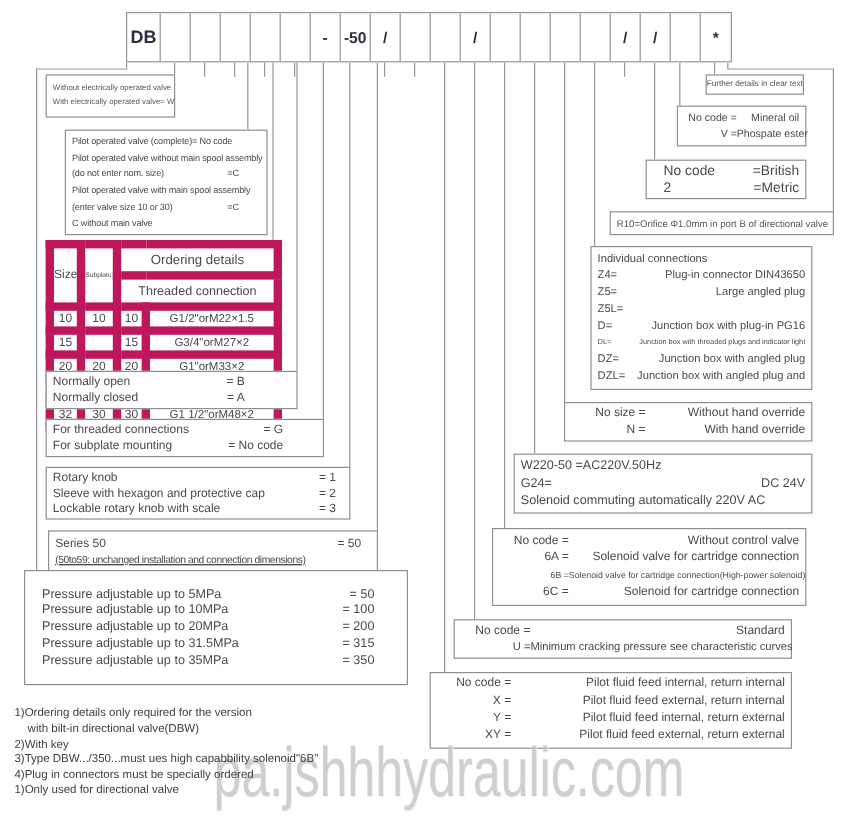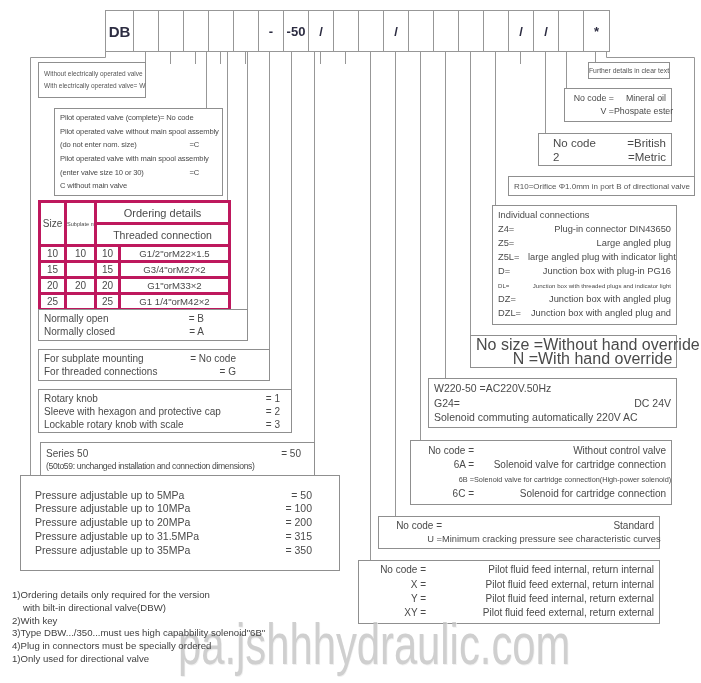--- a/index.html
+++ b/index.html
@@ -34,51 +34,51 @@
   [data-box="L2"]{left:38px;top:108px;width:169px;height:88px;font-size:7.6px;line-height:13.6px;letter-spacing:-0.15px;margin-left:16px;}
   [data-box="L2"] .val{padding-right:18px;}
   [data-box="L4"]{left:38px;top:309px;width:210px;height:32px;font-size:10px;line-height:13px;}
   [data-box="L4"] .val{padding-right:38px;}
   [data-box="L5"]{left:38px;top:349px;width:232px;height:32px;font-size:10px;line-height:13px;}
   [data-box="L5"] .val{padding-right:28px;}
   [data-box="L6"]{left:38px;top:389px;width:254px;height:44px;font-size:10px;line-height:13px;}
   [data-box="L6"] .val{padding-right:6px;}
   [data-box="L7"]{left:40px;top:442px;width:275px;height:36px;font-size:10px;line-height:13px;}
   [data-box="L7"] .val{padding-right:8px;}
-  [data-box="L7"] .sub{font-size:8.6px;letter-spacing:-0.35px;}
+  [data-box="L7"] .sub{font-size:8.6px;letter-spacing:-0.35px;text-decoration:underline;}
   [data-box="L8"]{left:20px;top:475px;width:320px;height:96px;font-size:10.5px;line-height:13.8px;padding-left:14px;}
   [data-box="L8"] .val{padding-right:22px;}
   
   [data-box="R1"]{left:588px;top:62px;width:82px;height:17px;font-size:6.8px;color:#555;align-items:center;}
   [data-box="R2"]{left:564px;top:88px;width:108px;height:34px;font-size:8.8px;line-height:13px;}
   [data-box="R2"] .lbl{min-width:44px;text-align:right;}
   [data-box="R3"]{left:538px;top:133px;width:134px;height:33px;font-size:11.5px;line-height:14px;padding-left:14px;}
   [data-box="R3"] .lbl{min-width:52px;}
   [data-box="R4"]{left:508px;top:176px;width:187px;height:20px;font-size:8px;align-items:flex-start;justify-content:center;color:#555;}
   [data-box="R5"]{left:492px;top:205px;width:185px;height:120px;font-size:9.3px;line-height:13.9px;}
   [data-box="R5"] .lbl{min-width:30px;}
   [data-box="R5"] .small{font-size:6.1px;}
-  [data-box="R6"]{left:470px;top:335px;width:207px;height:33px;font-size:16px;line-height:13.5px;}
+  [data-box="R6"]{left:470px;top:335px;width:207px;height:33px;font-size:10px;line-height:13.5px;}
   [data-box="R6"] .lbl{min-width:62px;text-align:right;}
   [data-box="R7"]{left:428px;top:378px;width:249px;height:50px;font-size:10.5px;line-height:14.5px;}
   [data-box="R8"]{left:410px;top:440px;width:262px;height:65px;font-size:10px;line-height:14.2px;}
   [data-box="R8"] .lbl{min-width:58px;text-align:right;}
   [data-box="R8"] .small{font-size:7.3px;}
   [data-box="R9"]{left:378px;top:516px;width:282px;height:33px;font-size:10px;line-height:13.5px;}
   [data-box="R9"] .lbl{min-width:58px;text-align:right;}
   [data-box="R9"] .small{font-size:9.3px;}
   [data-box="R10"]{left:358px;top:560px;width:302px;height:64px;font-size:10px;line-height:14.4px;}
   [data-box="R10"] .lbl{min-width:62px;text-align:right;}
   
   #order-table{
     position:absolute;left:38px;top:200px;width:190px;z-index:2;background:#fff;
     border-collapse:collapse;font-size:10px;color:#4a4a4a;table-layout:fixed;
   }
   #order-table td,#order-table th{
-    border:3px solid #be185d;padding:0;text-align:center;font-weight:normal;
+    border:7px solid #be185d;padding:0;text-align:center;font-weight:normal;
     height:13px;line-height:12px;overflow:hidden;white-space:nowrap;
   }
   #order-table .h1{font-size:11px;height:19px;}
   #order-table .h2{font-size:10.5px;height:19px;}
   #order-table .tiny{font-size:5.6px;line-height:6px;}
   #order-table .thr{font-size:9.6px;}
   
   #notes{position:absolute;left:12px;top:589px;z-index:3;font-size:9.6px;line-height:12.8px;color:#3f3f3f;white-space:pre;}
   #notes .indent{padding-left:11px;}
   
@@ -238,27 +238,27 @@
         <span class="lbl">Normally open</span>
         <span class="val">= B</span>
       </div>
       <div class="spec-row">
         <span class="lbl">Normally closed</span>
         <span class="val">= A</span>
       </div>
     </div>
   <div class="spec-box" data-box="L5">
       <div class="spec-row">
+        <span class="lbl">For threaded connections</span>
+        <span class="val">= G</span>
+      </div>
+      <div class="spec-row">
         <span class="lbl">For subplate mounting</span>
         <span class="val">= No code</span>
       </div>
-      <div class="spec-row">
-        <span class="lbl">For threaded connections</span>
-        <span class="val">= G</span>
-      </div>
     </div>
   <div class="spec-box" data-box="L6">
       <div class="spec-row">
         <span class="lbl">Rotary knob</span>
         <span class="val">= 1</span>
       </div>
       <div class="spec-row">
         <span class="lbl">Sleeve with hexagon and protective cap</span>
         <span class="val">= 2</span>
       </div>
@@ -334,21 +334,20 @@
       <div class="spec-row">
         <span class="lbl">Z4=</span>
         <span class="val">Plug-in connector DIN43650</span>
       </div>
       <div class="spec-row">
         <span class="lbl">Z5=</span>
         <span class="val">Large angled plug</span>
       </div>
       <div class="spec-row">
         <span class="lbl">Z5L=</span>
-        <span class="val">large angled plug with indicator light</span>
       </div>
       <div class="spec-row">
         <span class="lbl">D=</span>
         <span class="val">Junction box with plug-in PG16</span>
       </div>
       <div class="spec-row small">
         <span class="lbl small">DL=</span>
         <span class="val small">Junction box with threaded plugs and indicator light</span>
       </div>
       <div class="spec-row">

